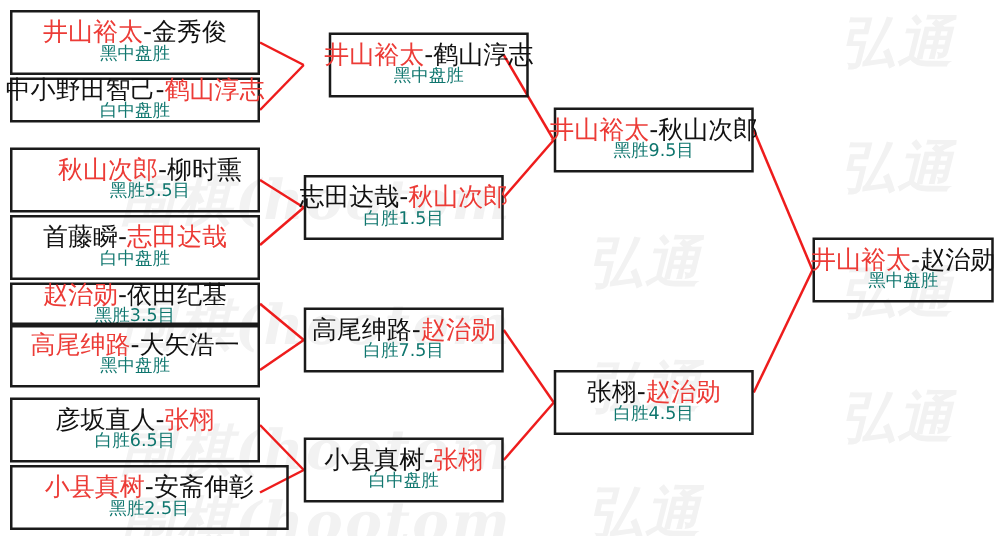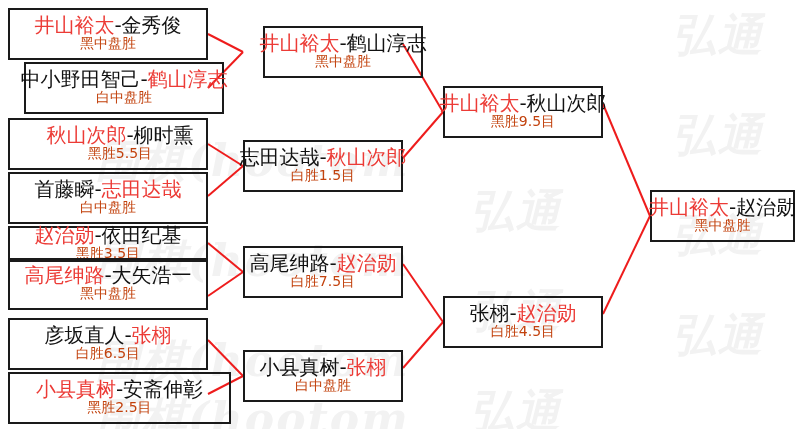--- a/index.html
+++ b/index.html
@@ -50,21 +50,21 @@
     line-height:17px;
     color:#111111;
     white-space:nowrap;
   }
   .pair .w{color:#ec3b36;}
   .pair .l{color:#111111;}
   .pair .dash{color:#111111;}
   .result{
     font-size:14px;
     line-height:17px;
-    color:#c2410c;
+    color:#0f766e;
     white-space:nowrap;
     margin-top:1px;
   }
 </style>
 </head>
 <body>
 
 <div id="bracket">
   <div class="wm-layer" id="wm-layer">
       <div class="wm wm-cn" style="left: 672px; top: 4px; color: rgb(242, 242, 242);">弘通</div>
@@ -93,21 +93,21 @@
       <line x1="403" y1="264" x2="443" y2="322" stroke="#ee1c1c" stroke-width="2"></line>
       <line x1="403" y1="368" x2="443" y2="322" stroke="#ee1c1c" stroke-width="2"></line>
       <line x1="603" y1="104" x2="650" y2="216" stroke="#ee1c1c" stroke-width="2"></line>
       <line x1="603" y1="314" x2="650" y2="216" stroke="#ee1c1c" stroke-width="2"></line>
     </svg>
   <div id="boxes">
       <div class="match" style="left: 8px; top: 8px; width: 200px; height: 52px; border-color: rgb(26, 26, 26);">
         <div class="pair"><span class="w" style="color: rgb(236, 59, 54);">井山裕太</span><span class="dash">-</span><span class="l">金秀俊</span></div>
         <div class="result">黑中盘胜</div>
       </div>
-      <div class="match" style="left: 24px; top: 62px; width: 200px; height: 52px; border-color: rgb(26, 26, 26);">
+      <div class="match" style="left: 8px; top: 62px; width: 200px; height: 36px; border-color: rgb(26, 26, 26);">
         <div class="pair"><span class="l">中小野田智己</span><span class="dash">-</span><span class="w" style="color: rgb(236, 59, 54);">鹤山淳志</span></div>
         <div class="result">白中盘胜</div>
       </div>
       <div class="match" style="left: 8px; top: 118px; width: 200px; height: 52px; border-color: rgb(26, 26, 26); padding-left: 24px;">
         <div class="pair"><span class="w" style="color: rgb(236, 59, 54);">秋山次郎</span><span class="dash">-</span><span class="l">柳时熏</span></div>
         <div class="result">黑胜5.5目</div>
       </div>
       <div class="match" style="left: 8px; top: 172px; width: 200px; height: 52px; border-color: rgb(26, 26, 26);">
         <div class="pair"><span class="l">首藤瞬</span><span class="dash">-</span><span class="w" style="color: rgb(236, 59, 54);">志田达哉</span></div>
         <div class="result">白中盘胜</div>

